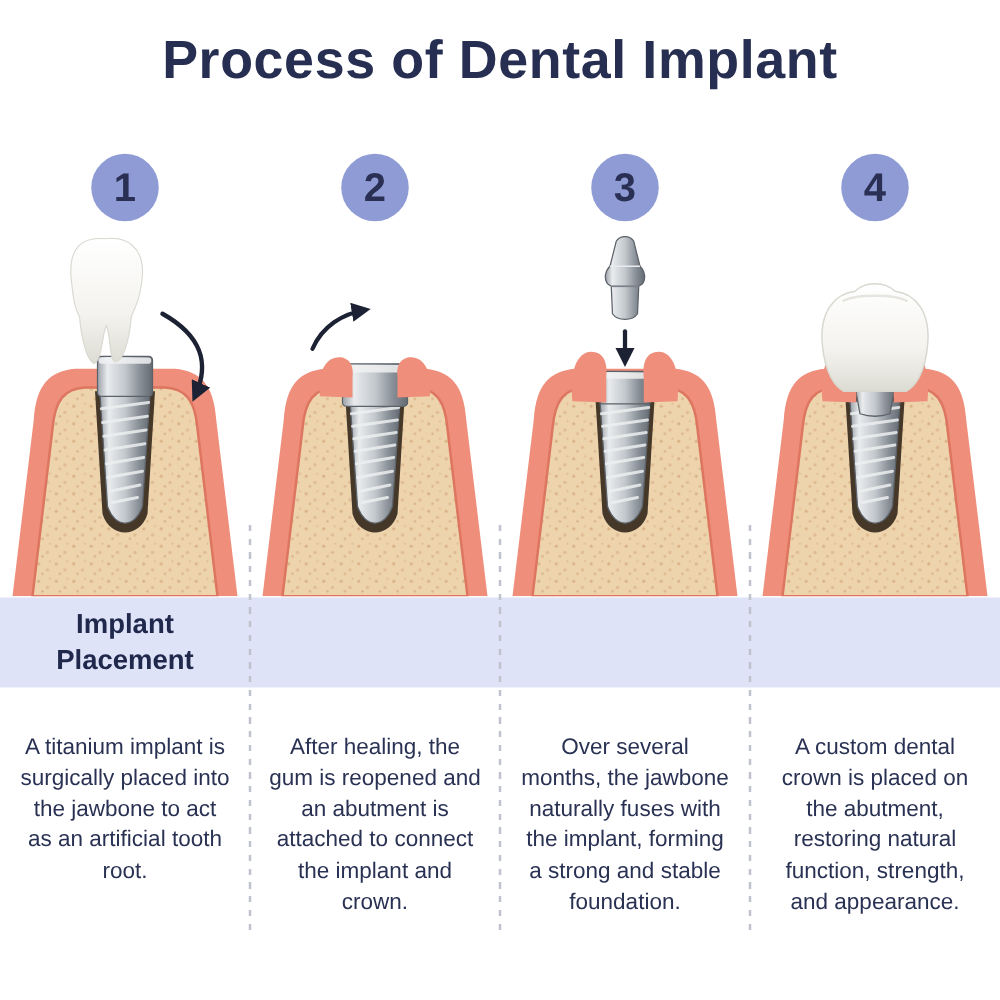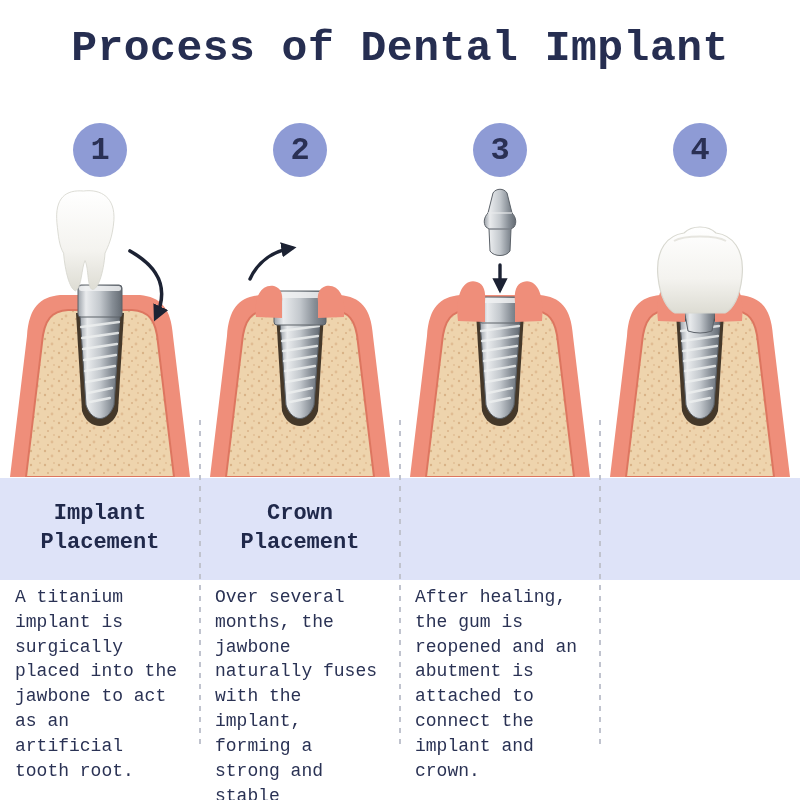--- a/index.html
+++ b/index.html
@@ -1,49 +1,49 @@
 <!DOCTYPE html>
 <html><head>
 <meta charset="utf-8">
 <style>
   html,body{margin:0;padding:0;background:#ffffff;}
   .page{
     position:relative;width:800px;height:800px;background:#ffffff;
-    font-family:Liberation Mono, monospace;overflow:hidden;
+    font-family:Liberation Sans, sans-serif;overflow:hidden;
   }
   .title{
     position:absolute;top:24px;left:0;width:800px;text-align:center;
     font-size:43px;font-weight:700;color:#262e51;letter-spacing:.5px;
   }
   .cols{
     position:absolute;top:123px;left:0;width:800px;
     display:grid;grid-template-columns:repeat(4,200px);
   }
   .col{display:flex;flex-direction:column;align-items:center;}
   .badge{
     width:54px;height:54px;border-radius:50%;background:#8e9bd5;
     color:#2a3054;font-size:32px;font-weight:700;
     display:flex;align-items:center;justify-content:center;
   }
   .illus{width:200px;height:296px;margin-top:4px;display:block;}
   .band{
-    position:absolute;top:478px;left:0;width:800px;height:102px;background:#dee3f8;
+    position:absolute;top:478px;left:0;width:800px;height:72px;background:#dee3f8;
     display:grid;grid-template-columns:repeat(4,200px);
   }
   .band-cell{display:flex;align-items:center;justify-content:center;}
   .step-label{
     width:min-content;text-align:center;font-size:22px;font-weight:700;
     color:#20294b;line-height:1.3;
   }
   .descs{
     position:absolute;top:565px;left:0;width:800px;
     display:grid;grid-template-columns:repeat(4,200px);
   }
   .desc{
-    padding:20px 15px 0 15px;text-align:left;font-size:18px;
+    padding:20px 15px 0 15px;text-align:center;font-size:18px;
     line-height:1.38;color:#2a3254;
   }
   .divider{
     position:absolute;top:420px;width:2px;height:326px;
     background:repeating-linear-gradient(to bottom,#c0c3ce 0 5px,transparent 5px 11px);
   }
   .d1{left:199px;} .d2{left:399px;} .d3{left:599px;}
 </style>
 </head>
 <body>
@@ -171,28 +171,26 @@
           <path d="M74,60 C84,54 116,54 126,60" fill="none" stroke="#e6e5df" stroke-width="2"></path>
         </g>
       </svg>
     </div>
   </div>
 
   <div class="band">
     <div class="band-cell">
       <div class="step-label">Implant Placement</div>
     </div>
-    <div class="band-cell">
-      <div class="step-label">Crown Placement</div>
-    </div>
   </div>
 
   <div class="descs">
     <div class="desc">A titanium implant is surgically placed into the jawbone to act as an artificial tooth root.</div>
+    <div class="desc">After healing, the gum is reopened and an abutment is attached to connect the implant and crown.</div>
     <div class="desc">Over several months, the jawbone naturally fuses with the implant, forming a strong and stable foundation.</div>
-    <div class="desc">After healing, the gum is reopened and an abutment is attached to connect the implant and crown.</div>
+    <div class="desc">A custom dental crown is placed on the abutment, restoring natural function, strength, and appearance.</div>
   </div>
 
   <div class="divider d1"></div>
   <div class="divider d2"></div>
   <div class="divider d3"></div>
 
 </div>
 
 </body></html>

